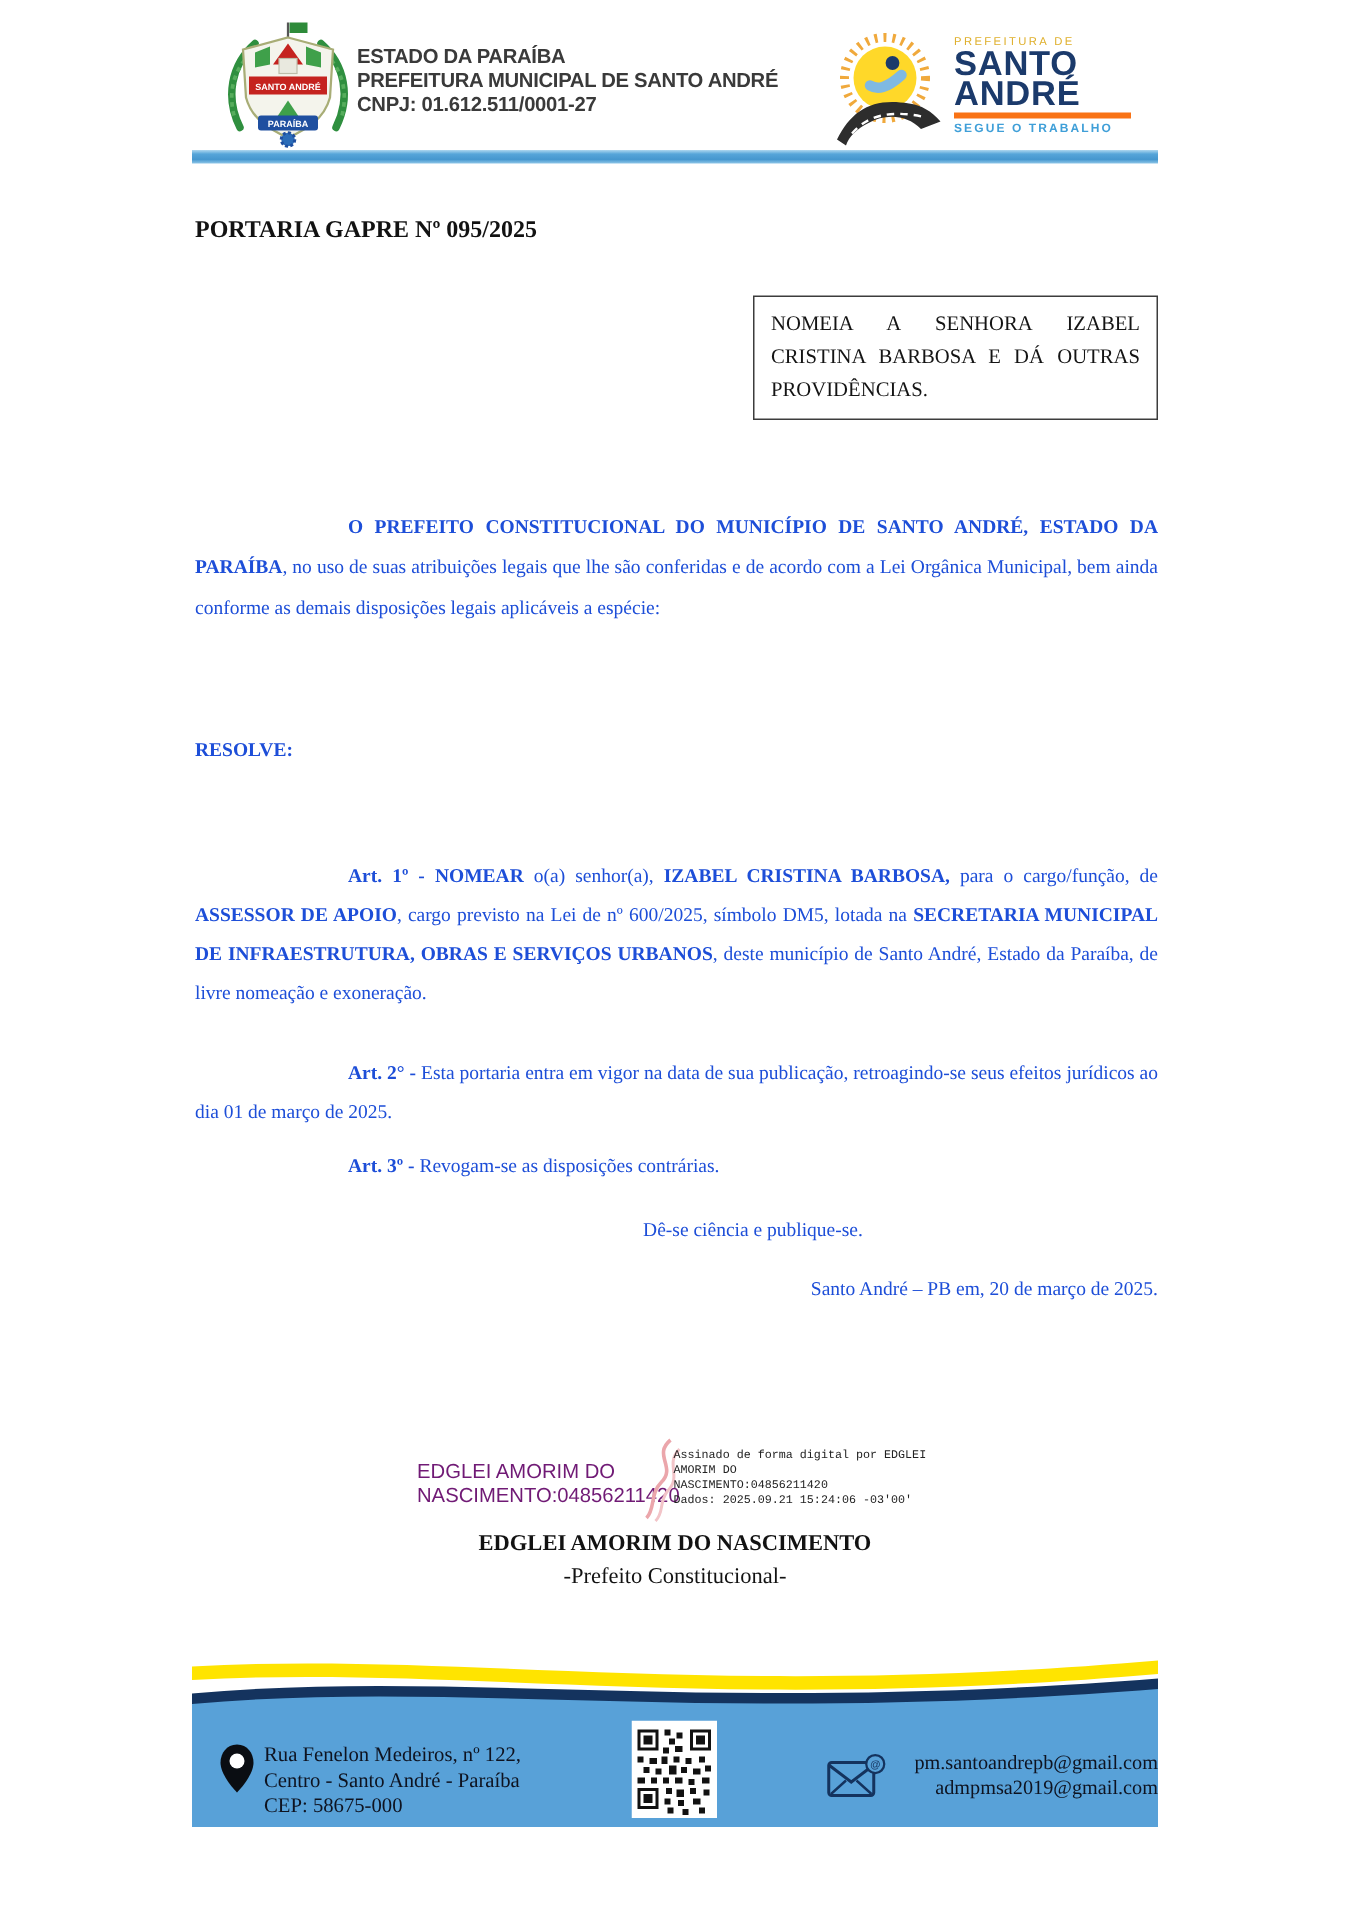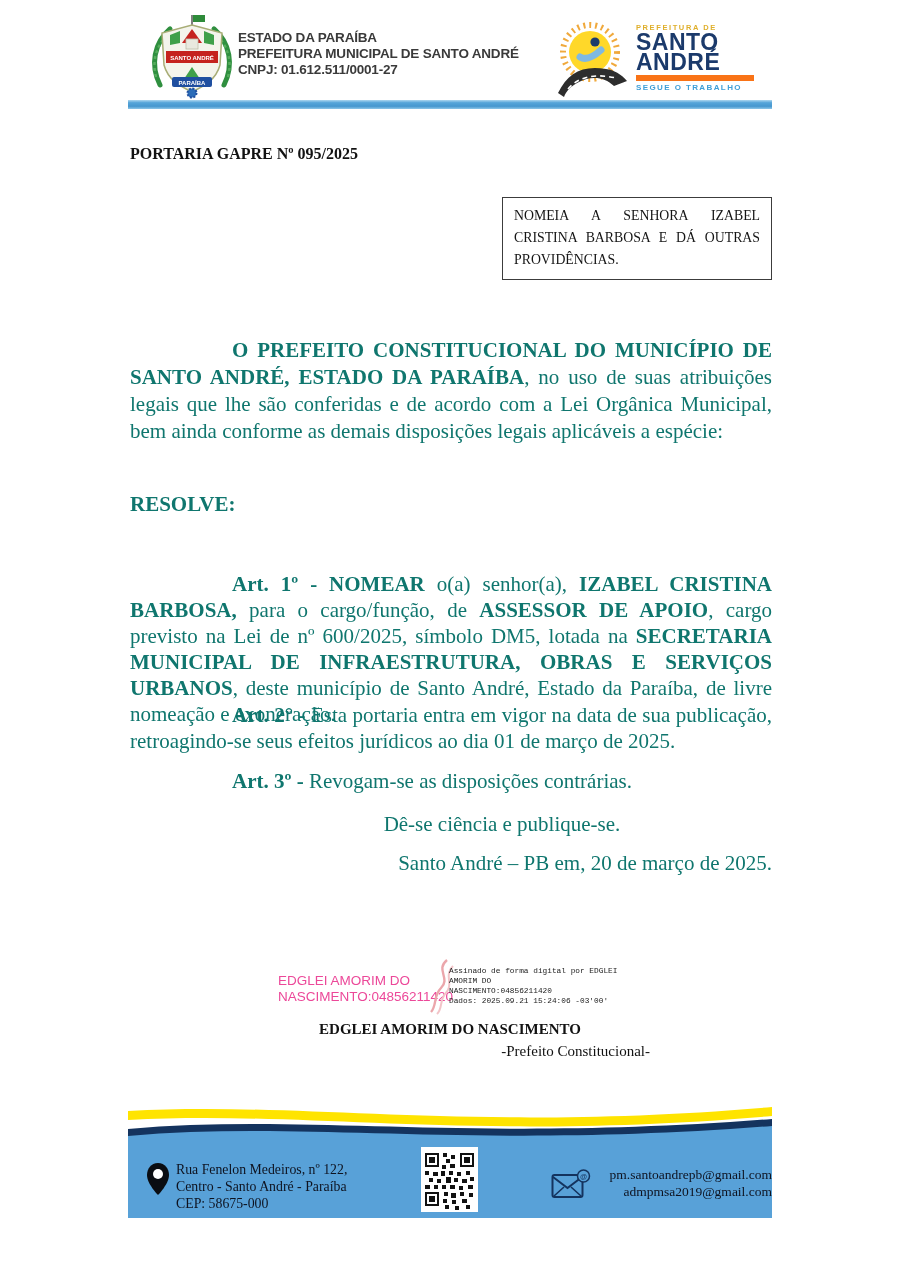--- a/index.html
+++ b/index.html
@@ -9,47 +9,47 @@
     background:#ffffff; overflow:hidden;
     font-family:"Liberation Serif", serif; color:#121212;
   }
   .abs { position:absolute; }
 
   
   .org-lines { left:238px; top:30px; width:330px;
     font-family:"Liberation Sans", sans-serif; font-weight:700;
     font-size:13.5px; line-height:15.8px; color:#3a3a3a; letter-spacing:-0.2px; }
   .citylogo-text { left:636px; top:23px; width:150px; font-family:"Liberation Sans", sans-serif; }
-  .citylogo-pre { font-size:7.5px; font-weight:700; letter-spacing:1.6px; color:#dfaf2b; }
+  .citylogo-pre { font-size:7.5px; font-weight:400; letter-spacing:1.6px; color:#dfaf2b; }
   .citylogo-name { font-size:23px; font-weight:800; color:#1b3a6b; line-height:20px; letter-spacing:0.5px; }
   .citylogo-tag { margin-top:3px; font-size:8px; font-weight:700; letter-spacing:1.4px; color:#3f9fd8;
-    border-top:6px solid #f97316; padding-top:2px; width:118px; }
+    border-top:4px solid #f97316; padding-top:2px; width:118px; }
   .divider { left:128px; top:100px; width:644px; height:9px;
     background:linear-gradient(180deg,#aed7ef 0%, #56a5d9 30%, #4697cf 70%, #8ec6e8 100%); }
 
   
   .doc-title { left:130px; top:145px; font-size:16px; font-weight:700; }
   .summary-box { left:502px; top:197px; width:270px; border:1.5px solid #3c3c3c;
     padding:7px 11px 8px 11px; font-size:13.8px; line-height:22px; text-align:justify; color:#141414; }
-  .body-par { left:130px; width:642px; font-size:21px; color:#0f766e; text-align:justify; }
+  .body-par { left:130px; width:642px; font-size:13px; color:#1d4ed8; text-align:justify; }
   .preamble { top:337px; line-height:27px; text-indent:102px; }
   .resolve { top:492px; font-weight:700; }
   .art1 { top:571px; line-height:26px; text-indent:102px; }
   .art2 { top:702px; line-height:26px; text-indent:102px; }
   .art3 { top:769px; text-indent:102px; }
   .closing { top:812px; text-indent:102px; text-align:center; }
   .dateline { top:851px; text-align:right; }
 
   
   .cert-name { left:278px; top:973px; width:178px;
-    font-family:"Liberation Sans", sans-serif; font-size:13.5px; line-height:16px; color:#ec4899; }
+    font-family:"Liberation Sans", sans-serif; font-size:13.5px; line-height:16px; color:#701a75; }
   .cert-detail { left:449px; top:966px; width:178px;
     font-family:Liberation Mono, monospace; font-size:7.8px; line-height:10px; color:#222222; }
   .sig-name { left:250px; top:1021px; width:400px; text-align:center; font-size:15px; font-weight:700; }
-  .sig-role { left:250px; top:1043px; width:400px; text-align:right; font-size:15px; }
+  .sig-role { left:250px; top:1043px; width:400px; text-align:center; font-size:15px; }
 
   
   .footer-address { left:176px; top:1161px; width:220px; font-size:13.8px; line-height:17px; color:#0e1320; }
   .footer-emails { left:592px; top:1166px; width:180px; text-align:right; font-size:13.5px; line-height:17px; color:#0e1320; }
 </style>
 </head>
 <body>
 
 <div class="page">
 

